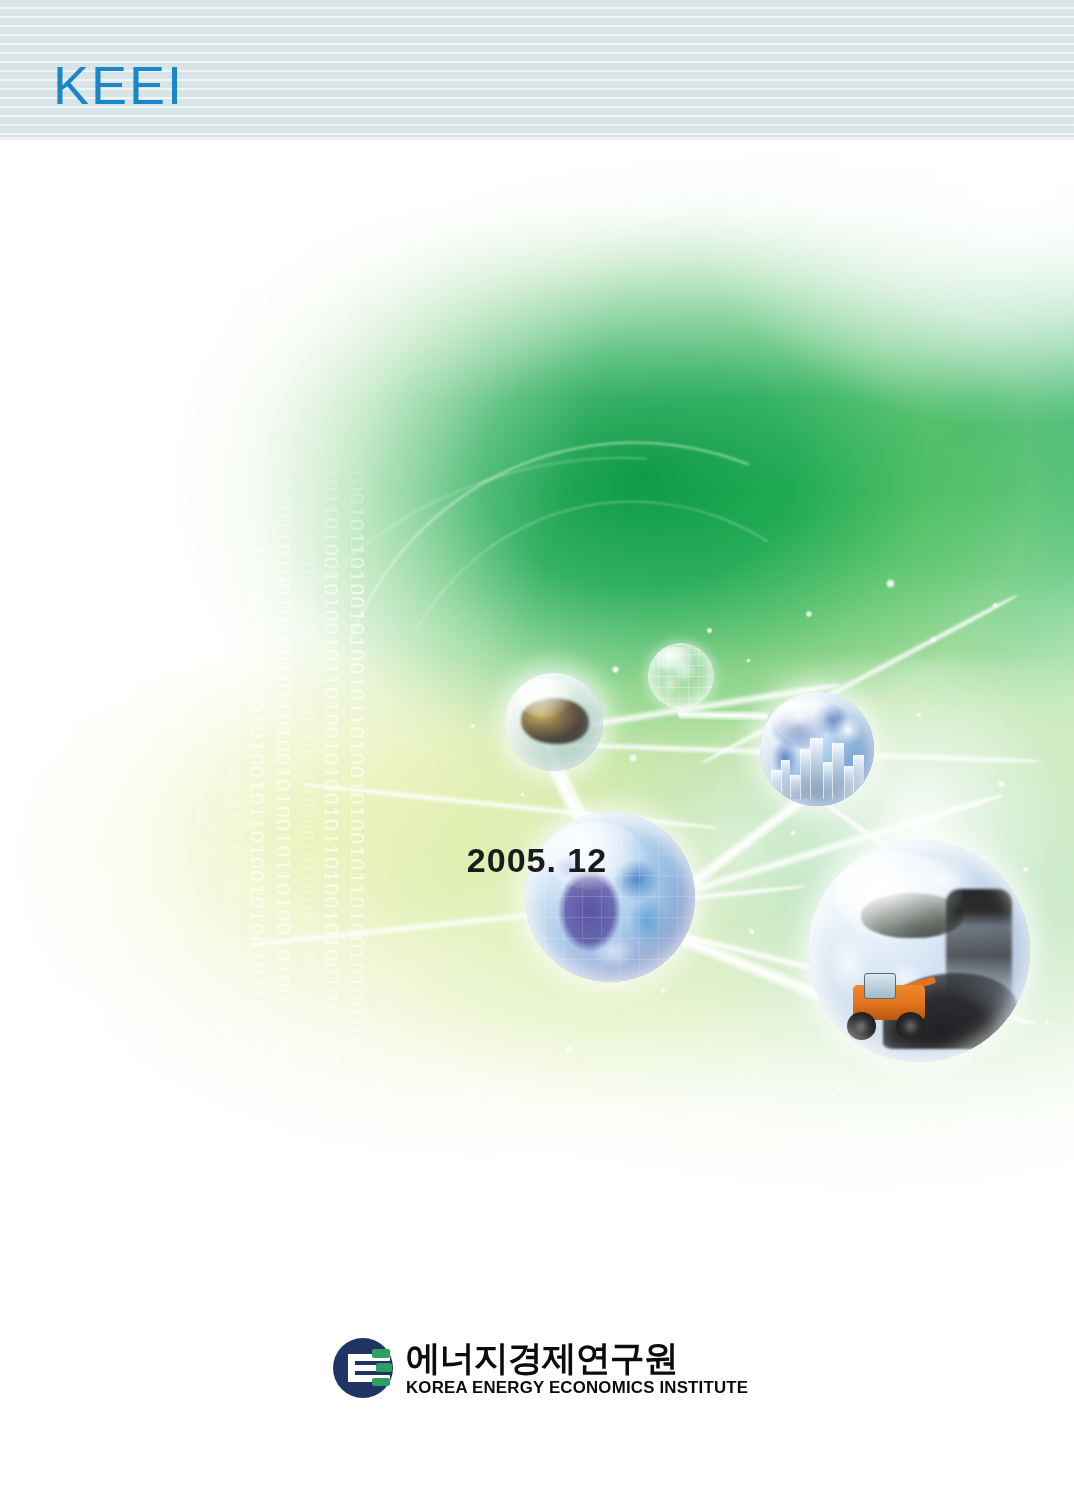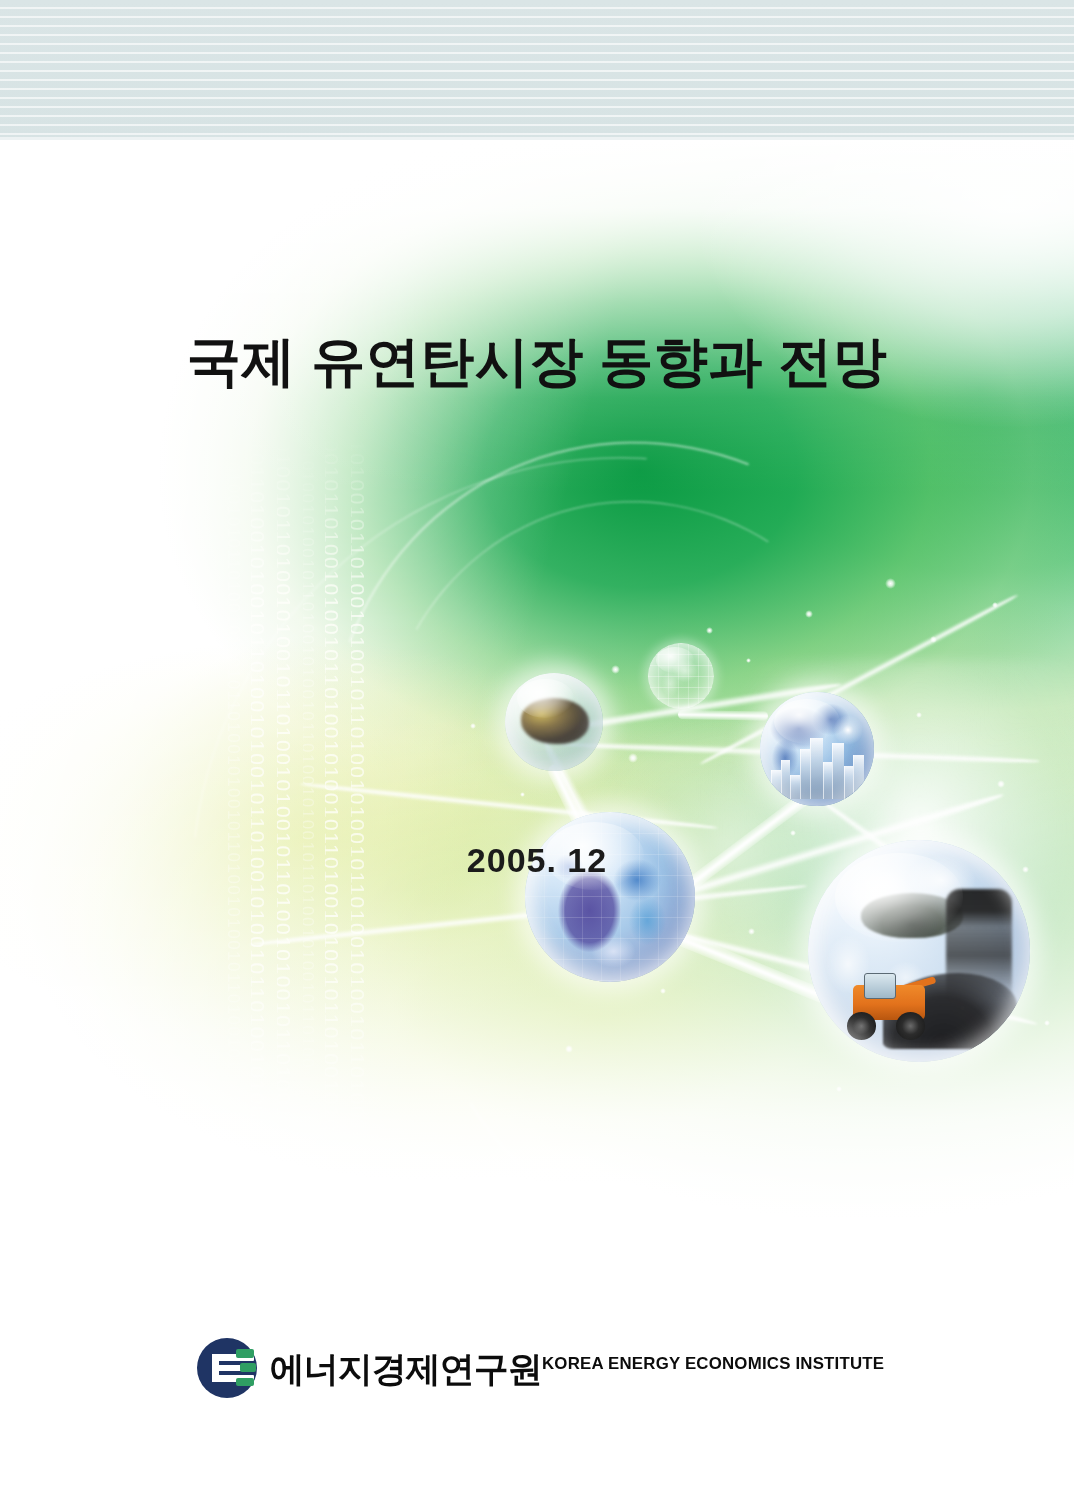--- a/index.html
+++ b/index.html
@@ -586,21 +586,21 @@
     background: #2f9e63;
     border-radius: 2px;
   }
   #logo-mark .green-bot {
     position: absolute;
     left: 66%; top: 66%;
     width: 30%; height: 14%;
     background: #2f9e63;
     border-radius: 2px;
   }
-  #logo-text { display: flex; flex-direction: row; line-height: 1; justify-content: flex-end; }
+  #logo-text { display: flex; flex-direction: column; line-height: 1; justify-content: flex-end; }
   #logo-name-ko {
     font-size: 35px;
     font-weight: bold;
     color: #0c0c0c;
     letter-spacing: -1px;
     font-family: "Liberation Sans", sans-serif;
   }
   #logo-name-en {
     font-size: 16.5px;
     font-weight: bold;
@@ -611,20 +611,21 @@
     transform-origin: left center;
     font-family: "Liberation Sans", sans-serif;
   }
 </style>
 </head>
 <body>
 
 <div id="page">
 
   <div id="header-band"></div>
+  <div id="keei-logotype">KEEI</div>
 
   <div id="artwork">
 
     <div class="art-layer" id="green-mass"></div>
     <div class="art-layer" id="yellow-sweep"></div>
 
     <div class="arc" id="arc-1"></div>
     <div class="arc" id="arc-2"></div>
     <div class="arc" id="arc-3"></div>
     <div class="arc" id="arc-4"></div>
@@ -730,23 +731,20 @@
     <div class="spark" style="left:836px; top:946px; width:6px;  height:6px;"></div>
     <div class="spark" style="left:960px; top:866px; width:5px;  height:5px;"></div>
     <div class="spark" style="left:1044px;top:880px; width:6px;  height:6px;"></div>
 
     <div class="art-layer" id="left-fade"></div>
     <div class="art-layer" id="top-fade"></div>
     <div class="art-layer" id="right-top-fade"></div>
     <div class="art-layer" id="bottom-fade"></div>
   </div>
 
-  <div id="title-block">
-    <div id="doc-title">국제 유연탄시장 동향과 전망</div>
-  </div>
 
   <div id="date-block">
     <div id="doc-date">2005. 12</div>
   </div>
 
   <div id="footer-logo">
     <div id="logo-mark">
       <div class="disc"></div>
       <div class="e-stem"></div>
       <div class="e-slot-top"></div>

